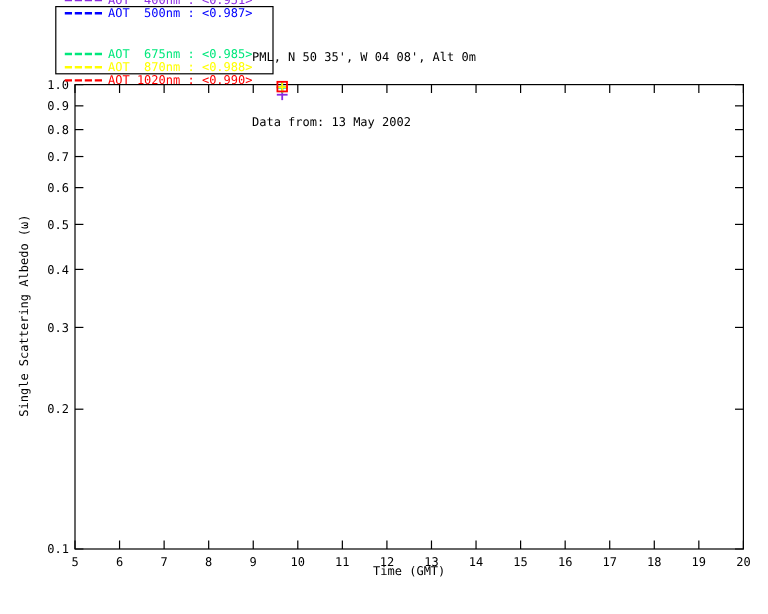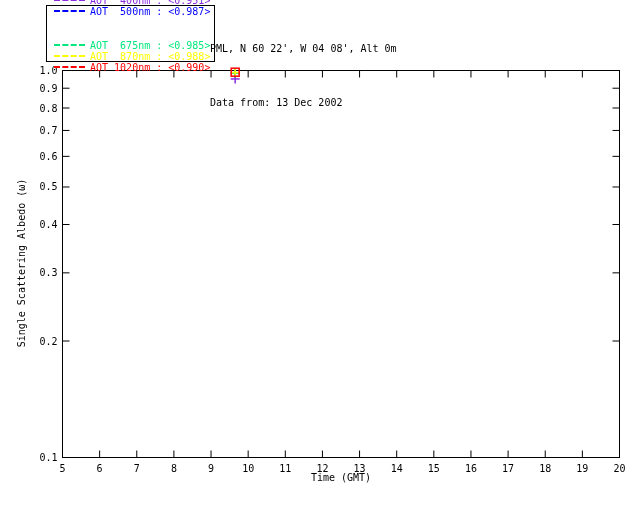--- a/index.html
+++ b/index.html
@@ -1,21 +1,21 @@
 <!DOCTYPE html>
 <html><head>
 <meta charset="utf-8">
 <style>
   html,body{margin:0;padding:0;background:#fff;}
   .screen{
     position:relative;width:640px;height:512px;background:#ffffff;overflow:hidden;
     font-family:"DejaVu Sans Mono","Liberation Mono",monospace;color:#000;
   }
   .legend{
-    position:absolute;left:46px;top:5px;width:169px;height:57px;
+    position:absolute;left:46px;top:5px;width:182px;height:57px;
     border:1px solid #000;background:#fff;box-sizing:border-box;
     display:flex;flex-direction:column;justify-content:center;padding:1px 0;
   }
   .legend-row{
     display:flex;align-items:center;height:11px;line-height:11px;
     font-size:10px;white-space:pre;padding-left:7px;
   }
   .legend-dash{
     display:inline-block;width:31px;height:0;
     border-top:2px dashed currentColor;margin-right:5px;flex:0 0 auto;
@@ -127,20 +127,20 @@
 
   <div class="legend" id="legend-rows">
       <div class="legend-row" style="color: rgb(138, 43, 226);"><span class="legend-dash"></span><span>AOT  400nm : &lt;0.951&gt;</span></div>
       <div class="legend-row" style="color: rgb(0, 0, 255);"><span class="legend-dash"></span><span>AOT  500nm : &lt;0.987&gt;</span></div>
       <div class="legend-row" style="color: rgb(0, 232, 124); margin-top: 23px;"><span class="legend-dash"></span><span>AOT  675nm : &lt;0.985&gt;</span></div>
       <div class="legend-row" style="color: rgb(255, 255, 0); text-align: center;"><span class="legend-dash"></span><span>AOT  870nm : &lt;0.988&gt;</span></div>
       <div class="legend-row" style="color: rgb(255, 0, 0); text-align: center;"><span class="legend-dash"></span><span>AOT 1020nm : &lt;0.990&gt;</span></div>
     </div>
 
   <div class="titles">
-    <div>PML, N 60 22', W 04 08', Alt 0m</div>
-    <div>Data from: 13 Dec 2002</div>
+    <div>PML, N 50 35', W 04 08', Alt 0m</div>
+    <div>Data from: 13 May 2002</div>
   </div>
 
   <div class="axis-title ylabel">Single Scattering Albedo (ω)</div>
   <div class="axis-title xlabel">Time (GMT)</div>
 
 </div>
 
 </body></html>

